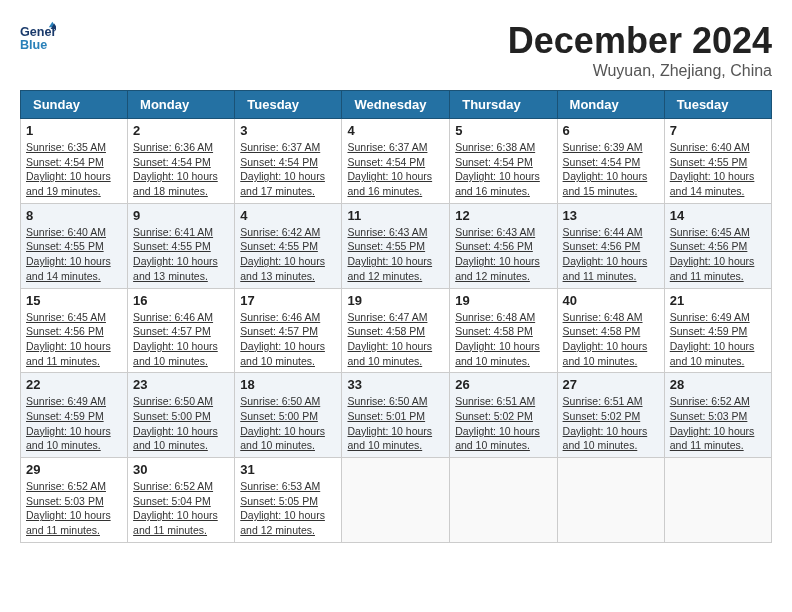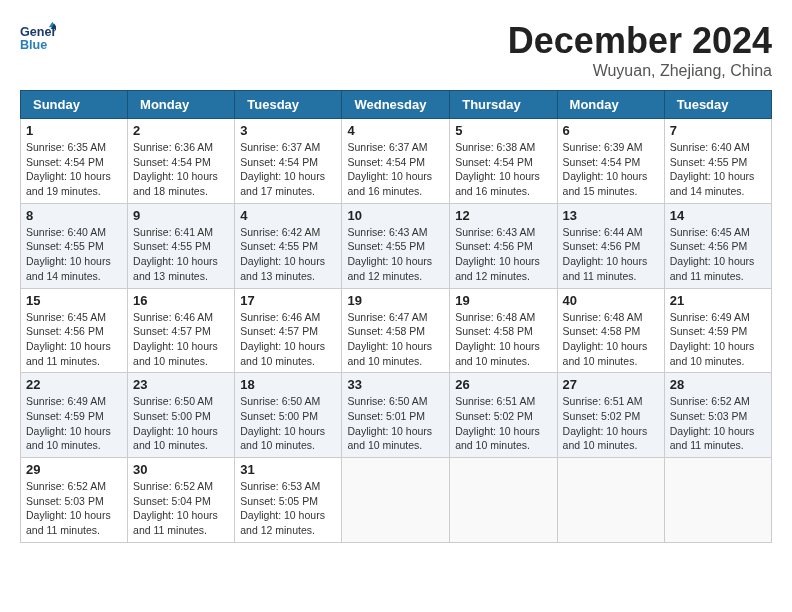--- a/index.html
+++ b/index.html
@@ -67,20 +67,21 @@
       font-size: 13px;
       font-weight: bold;
       color: #222;
       display: block;
       margin-bottom: 2px;
     }
     .day-info {
       color: #333;
       font-size: 10.5px;
       line-height: 1.4;
+      text-decoration: underline;
     }
     .empty-cell {
       background: #f9f9f9 !important;
     }
   </style>
 </head>
 <body>
 
 <div class="header">
   <div class="logo">
@@ -147,21 +148,21 @@
         </td>
         <td>
           <span class="day-num">9</span>
           <div class="day-info">Sunrise: 6:41 AM<br>Sunset: 4:55 PM<br>Daylight: 10 hours and 13 minutes.</div>
         </td>
         <td>
           <span class="day-num">4</span>
           <div class="day-info">Sunrise: 6:42 AM<br>Sunset: 4:55 PM<br>Daylight: 10 hours and 13 minutes.</div>
         </td>
         <td>
-          <span class="day-num">10</span>
+          <span class="day-num">11</span>
           <div class="day-info">Sunrise: 6:43 AM<br>Sunset: 4:55 PM<br>Daylight: 10 hours and 12 minutes.</div>
         </td>
         <td>
           <span class="day-num">12</span>
           <div class="day-info">Sunrise: 6:43 AM<br>Sunset: 4:56 PM<br>Daylight: 10 hours and 12 minutes.</div>
         </td>
         <td>
           <span class="day-num">13</span>
           <div class="day-info">Sunrise: 6:44 AM<br>Sunset: 4:56 PM<br>Daylight: 10 hours and 11 minutes.</div>
         </td>

